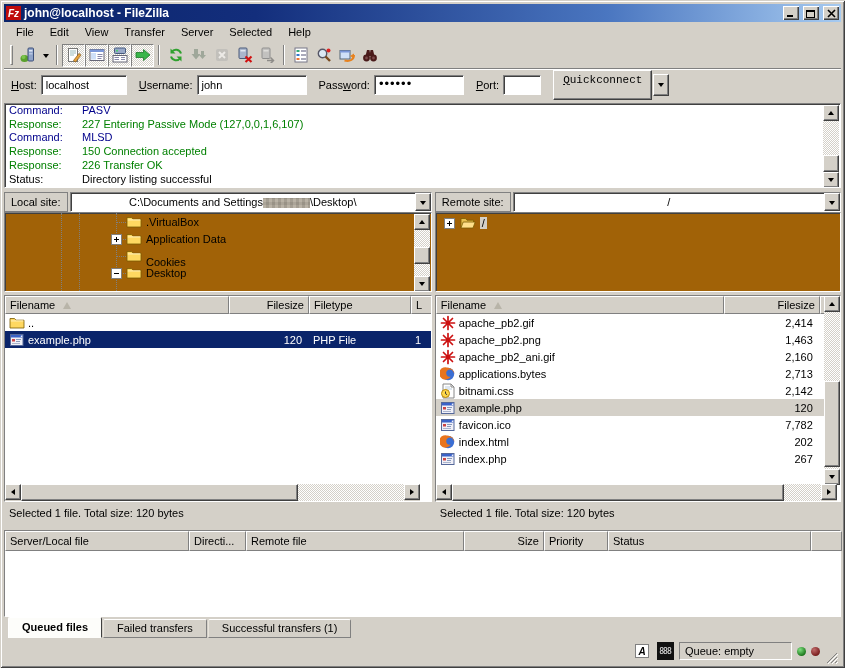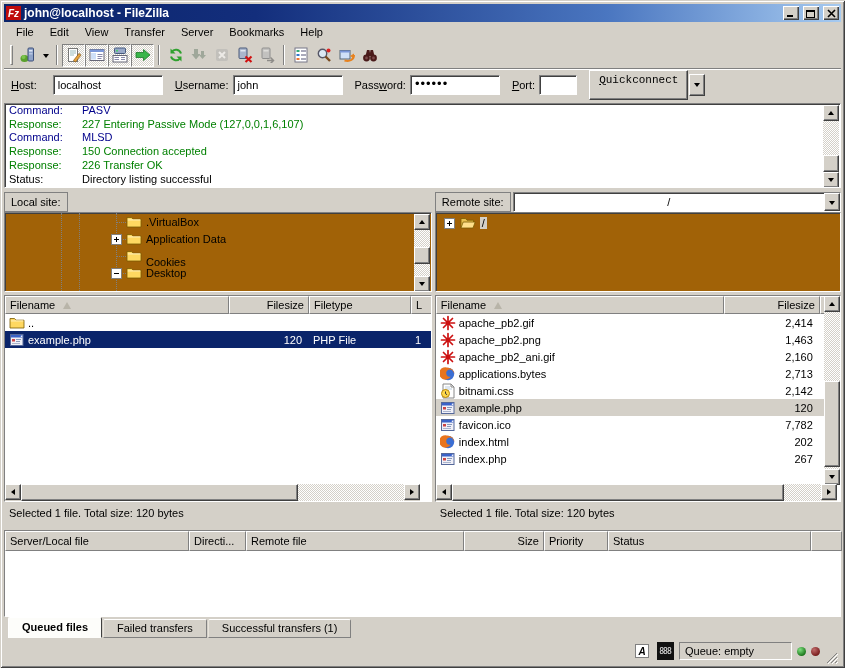--- a/index.html
+++ b/index.html
@@ -158,21 +158,21 @@
           <path d="M1 1l7 7M8 1L1 8" stroke="#000" stroke-width="1.6"></path>
         </svg>
       </span>
   </div>
   <div class="menubar">
       <span class="menu-item">File</span>
       <span class="menu-item">Edit</span>
       <span class="menu-item">View</span>
       <span class="menu-item">Transfer</span>
       <span class="menu-item">Server</span>
-      <span class="menu-item">Bookmarks</span>
+      <span class="menu-item">Selected</span>
       <span class="menu-item">Help</span>
     </div>
   <div class="toolbar">
       <span class="tb-grip"></span>
       <span class="tb-btn">
         <svg width="16" height="16" viewBox="0 0 16 16">
           <ellipse cx="4.5" cy="11.5" rx="4" ry="3.5" fill="#5aa02c"></ellipse>
           <ellipse cx="3.5" cy="10" rx="2" ry="2" fill="#7cc44e"></ellipse>
           <rect x="8" y="1" width="5.5" height="13" rx="1" fill="#8fa3c8" stroke="#3c4f7a"></rect>
           <rect x="9" y="3" width="3.5" height="1.5" fill="#dfe6f5"></rect>
@@ -278,21 +278,21 @@
           <path d="M3.5 9L5 3h2.5l0.5 3h0l0.5-3H11l1.5 6z" fill="#4a1a1a"></path>
           <circle cx="4.5" cy="11" r="3.4" fill="#4a1a1a"></circle>
           <circle cx="11.5" cy="11" r="3.4" fill="#4a1a1a"></circle>
           <circle cx="4.5" cy="11" r="1.4" fill="#7a4848"></circle>
           <circle cx="11.5" cy="11" r="1.4" fill="#7a4848"></circle>
         </svg>
       </span>
     </div>
   <div class="qbar">
       <label><u>H</u>ost:</label>
-      <span class="field" style="width: 110px; margin-left: 12px;">localhost</span>
+      <span class="field" style="width: 86px;">localhost</span>
       <label><u>U</u>sername:</label>
       <span class="field" style="width: 110px;">john</span>
       <label>Pass<u>w</u>ord:</label>
       <span class="field pw" style="width: 90px;">••••••</span>
       <label><u>P</u>ort:</label>
       <span class="field" style="width: 38px;"></span>
       <span class="btn"><u>Q</u>uickconnect</span>
       <span class="btn-dd">
         <span class="arr-down"></span>
       </span>
@@ -331,20 +331,26 @@
         <div class="sb-btn" style="top:67px;left:0">
           <span class="tri-down"></span>
         </div>
       </div>
     </div>
   <div class="splitter-h"></div>
   <div class="panes">
     <div class="pane">
         <div class="site-row">
           <span class="site-label">Local site:</span>
+          <span class="combo">
+            <span class="combo-text"><span>C:\Documents and Settings</span><span class="redact"></span><span>\Desktop\</span></span>
+            <span class="combo-btn">
+              <span class="arr-down"></span>
+            </span>
+          </span>
         </div>
         <div class="tree-box">
           <div class="tline" style="left: 56px;"></div>
           <div class="tline" style="left: 74px;"></div>
           <div class="tline" style="left: 111px;"></div>
           <div class="tree-row" style="top: 1px; left: 0px;">
             <span class="tstub" style="left:111px;width:10px;top:8px"></span>
             <span class="icon16" style="position:absolute;left:121px;top:0"><svg width="16" height="16" viewBox="0 0 16 16">
                 <path d="M1 13V3.5h4.5L7 5.2h8V13z" fill="#ffd861" stroke="#7a5c00" stroke-width="0.8"></path>
                 <path d="M1.8 5.9h12.5" stroke="#ffedb0" stroke-width="1.2"></path>

